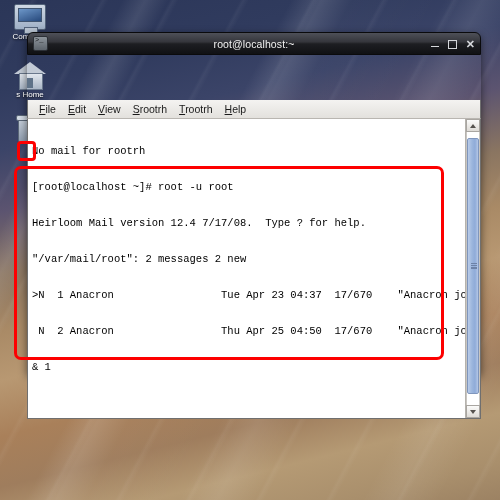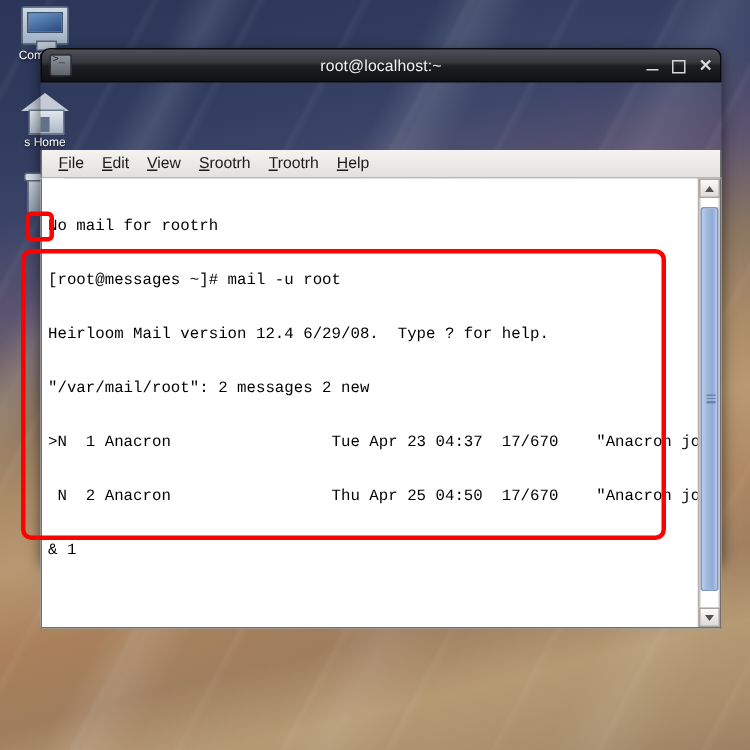--- a/index.html
+++ b/index.html
@@ -381,22 +381,22 @@
       <span class="menu-item"><span class="mn">E</span><span>dit</span></span>
       <span class="menu-item"><span class="mn">V</span><span>iew</span></span>
       <span class="menu-item"><span class="mn">S</span><span>rootrh</span></span>
       <span class="menu-item"><span class="mn">T</span><span>rootrh</span></span>
       <span class="menu-item"><span class="mn">H</span><span>elp</span></span>
     </div>
 
     <div id="term-body-wrap">
       <div id="term-body">
         <div class="line">No mail for rootrh</div>
-        <div class="line">[root@messages ~]# mail -u root</div>
-        <div class="line">Heirloom Mail version 12.4 6/29/08.  Type ? for help.</div>
+        <div class="line">[root@localhost ~]# root -u root</div>
+        <div class="line">Heirloom Mail version 12.4 7/17/08.  Type ? for help.</div>
         <div class="line">"/var/mail/root": 2 messages 2 new</div>
         <div class="line">&gt;N  1 Anacron                 Tue Apr 23 04:37  17/670    "Anacron job 'cron.dai"</div>
         <div class="line"> N  2 Anacron                 Thu Apr 25 04:50  17/670    "Anacron job 'cron.dai"</div>
         <div class="line">&amp; 1</div>
         <div class="line"></div>
         
         
         
         
         

